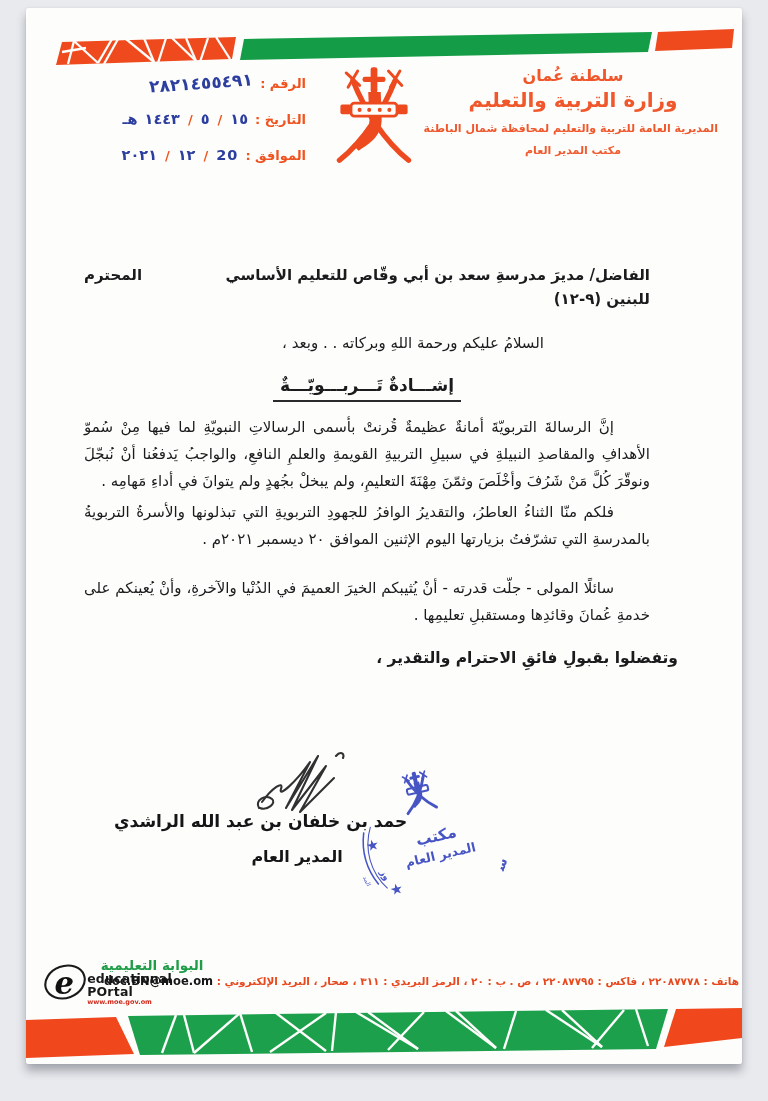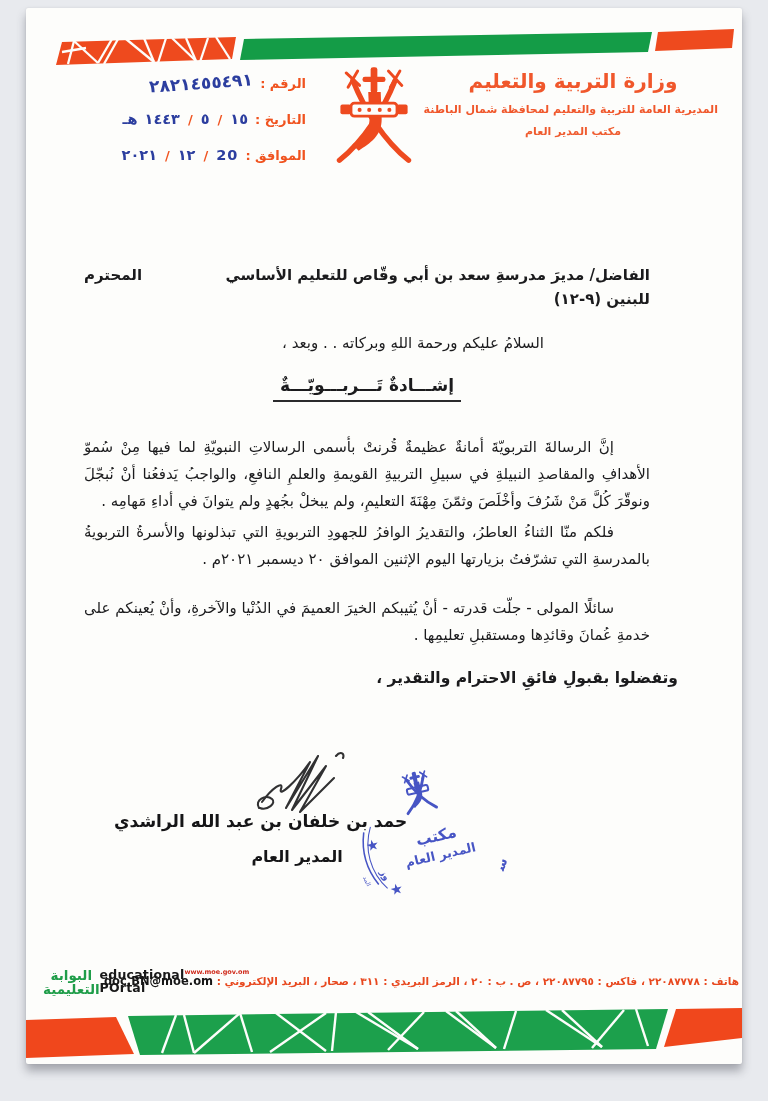--- a/index.html
+++ b/index.html
@@ -31,32 +31,32 @@
   .org-l2{font-size:20px;font-weight:bold;margin-top:3px}
   .org-l3{font-size:11px;font-weight:bold;margin-top:10px;white-space:nowrap}
   .org-l4{font-size:11px;font-weight:bold;margin-top:9px;color:#ef5b2e}
   
   .letter{position:absolute;left:58px;top:255px;width:566px;direction:rtl;color:#1b1b1d}
   .addr{display:flex;direction:rtl;gap:38px;font-weight:bold;font-size:15px;line-height:24px}
   .greet{font-size:15px;margin-top:20px;padding-right:106px;line-height:24px}
   .subject{margin-top:20px;text-align:center;font-size:17px;font-weight:bold}
   .subject span{display:inline-block;border-bottom:2px solid #2a2a2c;padding:0 7px 5px}
   .para{font-size:15px;line-height:27px;text-align:justify;text-indent:36px}
-  .p1{margin-top:32px}
+  .p1{margin-top:12px}
   .p2{margin-top:4px}
   .p3{margin-top:22px}
   .closing{margin-top:20px;text-align:right;font-weight:bold;font-size:15.5px;transform:translateX(28px)}
   
   .sig-scribble{position:absolute;left:228px;top:740px;width:112px;height:74px}
   .sig-name{position:absolute;left:88px;top:803px;width:392px;text-align:left;font-weight:bold;font-size:17px;direction:rtl;color:#151517}
   .sig-title{position:absolute;left:88px;top:839px;width:366px;text-align:center;font-weight:bold;font-size:16px;direction:rtl;color:#151517}
   .stamp{position:absolute;left:320px;top:744px;width:184px;height:184px;transform:rotate(-13deg);opacity:.92}
   
   .logo{position:absolute;left:16px;top:944px;width:175px;height:60px;display:flex;align-items:center;gap:1px}
-  .logo-txt{display:flex;flex-direction:row;line-height:1.05}
+  .logo-txt{display:flex;flex-direction:column;line-height:1.05}
   .logo-ar{color:#1f9d49;font-weight:bold;font-size:13.5px;direction:rtl;text-align:center}
   .logo-en{color:#191919;font-weight:bold;font-size:12.5px;letter-spacing:.2px}
   .logo-url{color:#cf2a1b;font-weight:bold;font-size:6.5px;margin-top:1px}
   .contact{position:absolute;right:3px;left:172px;top:966px;direction:rtl;text-align:right;
     font-size:10.5px;font-weight:bold;color:#e8481e;white-space:nowrap}
   .email{color:#161616;font-size:11.5px}
 </style>
 </head>
 <body>
 
@@ -123,20 +123,21 @@
     <rect x="26" y="39.5" width="48" height="13.5" rx="3.5" fill="#fdfdfb" stroke="#ee4a1f" stroke-width="3"></rect>
     <g fill="#ee4a1f">
       <circle cx="35" cy="46.5" r="2.1"></circle>
         <circle cx="45" cy="46.5" r="2.1"></circle>
       <circle cx="56" cy="46.5" r="2.1"></circle>
         <circle cx="66" cy="46.5" r="2.1"></circle>
     </g>
   </svg>
 
   <div class="org">
+    <div class="org-l1">سلطنة عُمان</div>
     <div class="org-l2">وزارة التربية والتعليم</div>
     <div class="org-l3">المديرية العامة للتربية والتعليم لمحافظة شمال الباطنة</div>
     <div class="org-l4">مكتب المدير العام</div>
   </div>
 
   <div class="letter">
     <div class="addr">
       <span>الفاضل/ مديرَ مدرسةِ سعد بن أبي وقّاص للتعليم الأساسي للبنين (٩-١٢)</span>
       <span>المحترم</span>
     </div>

